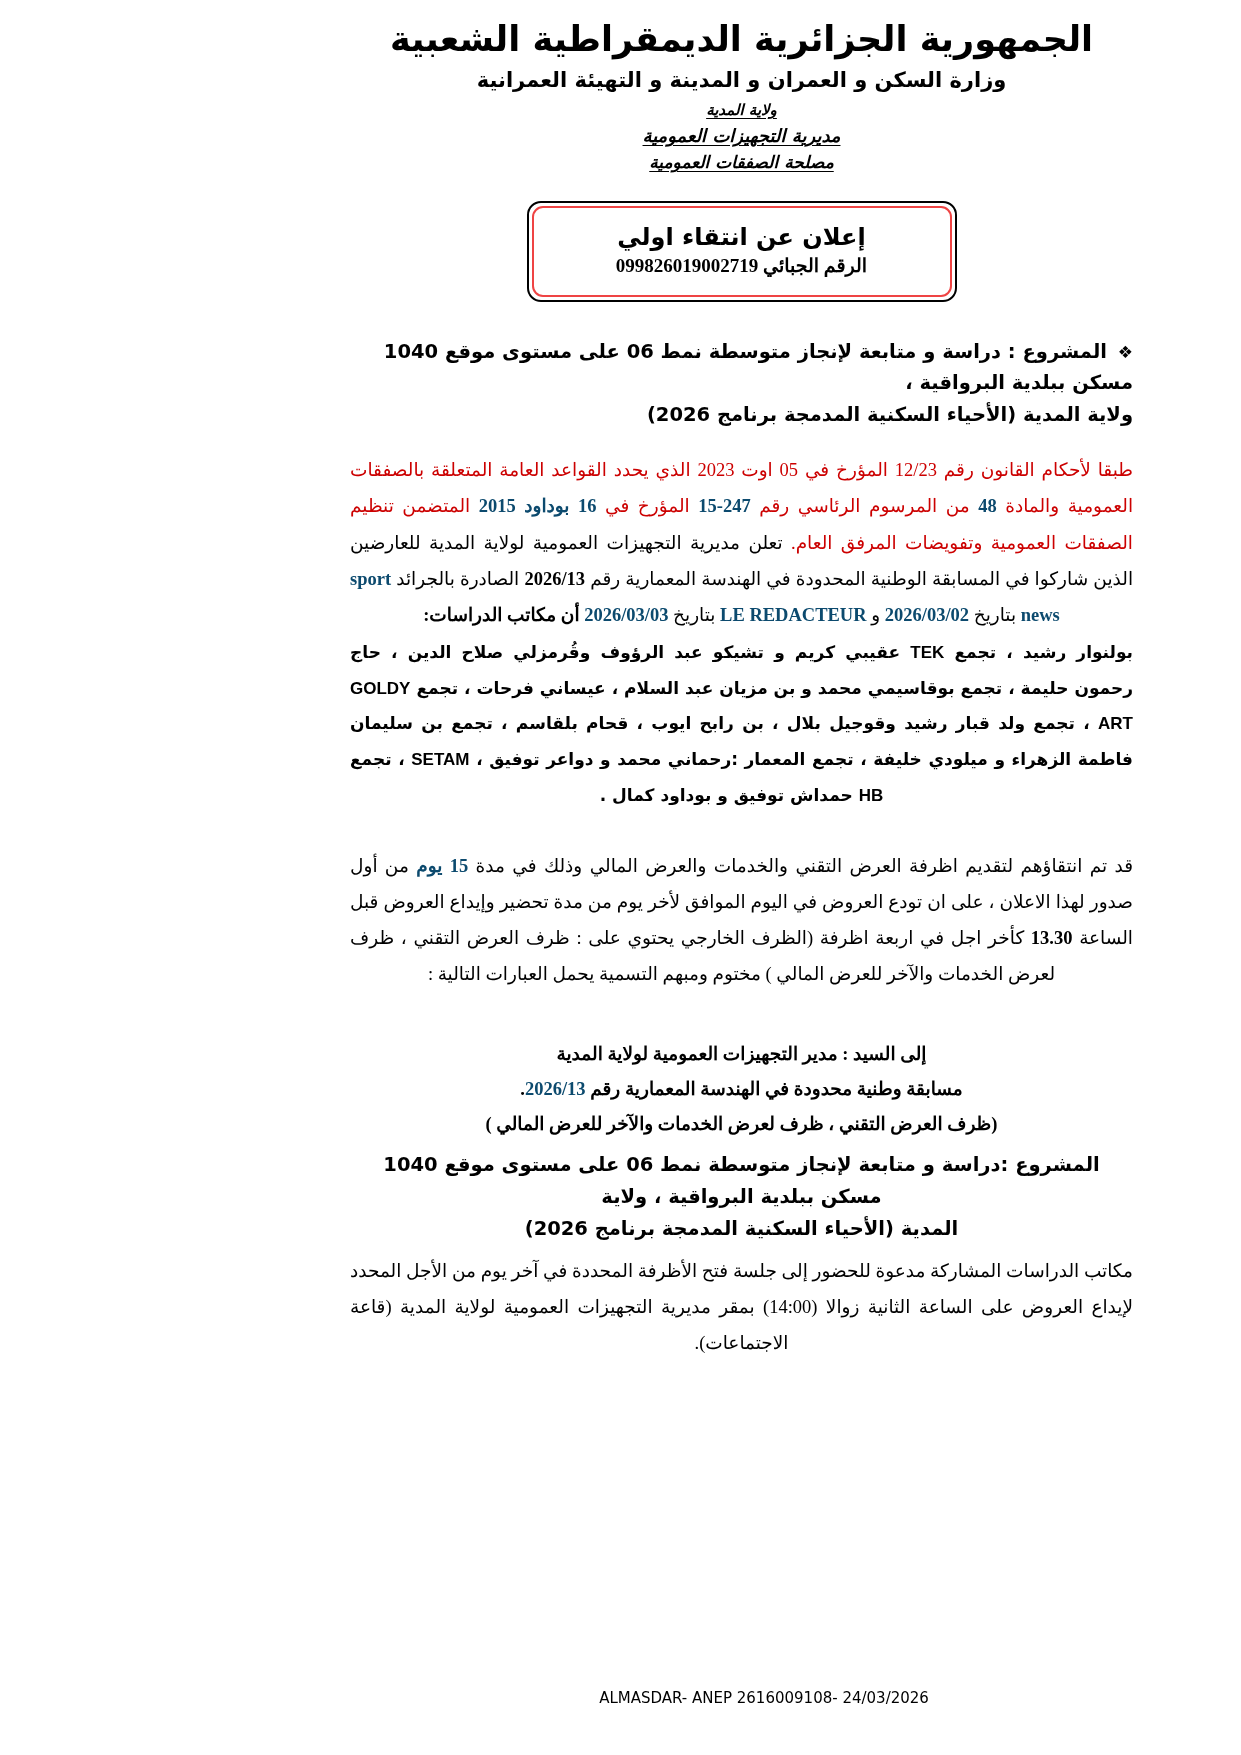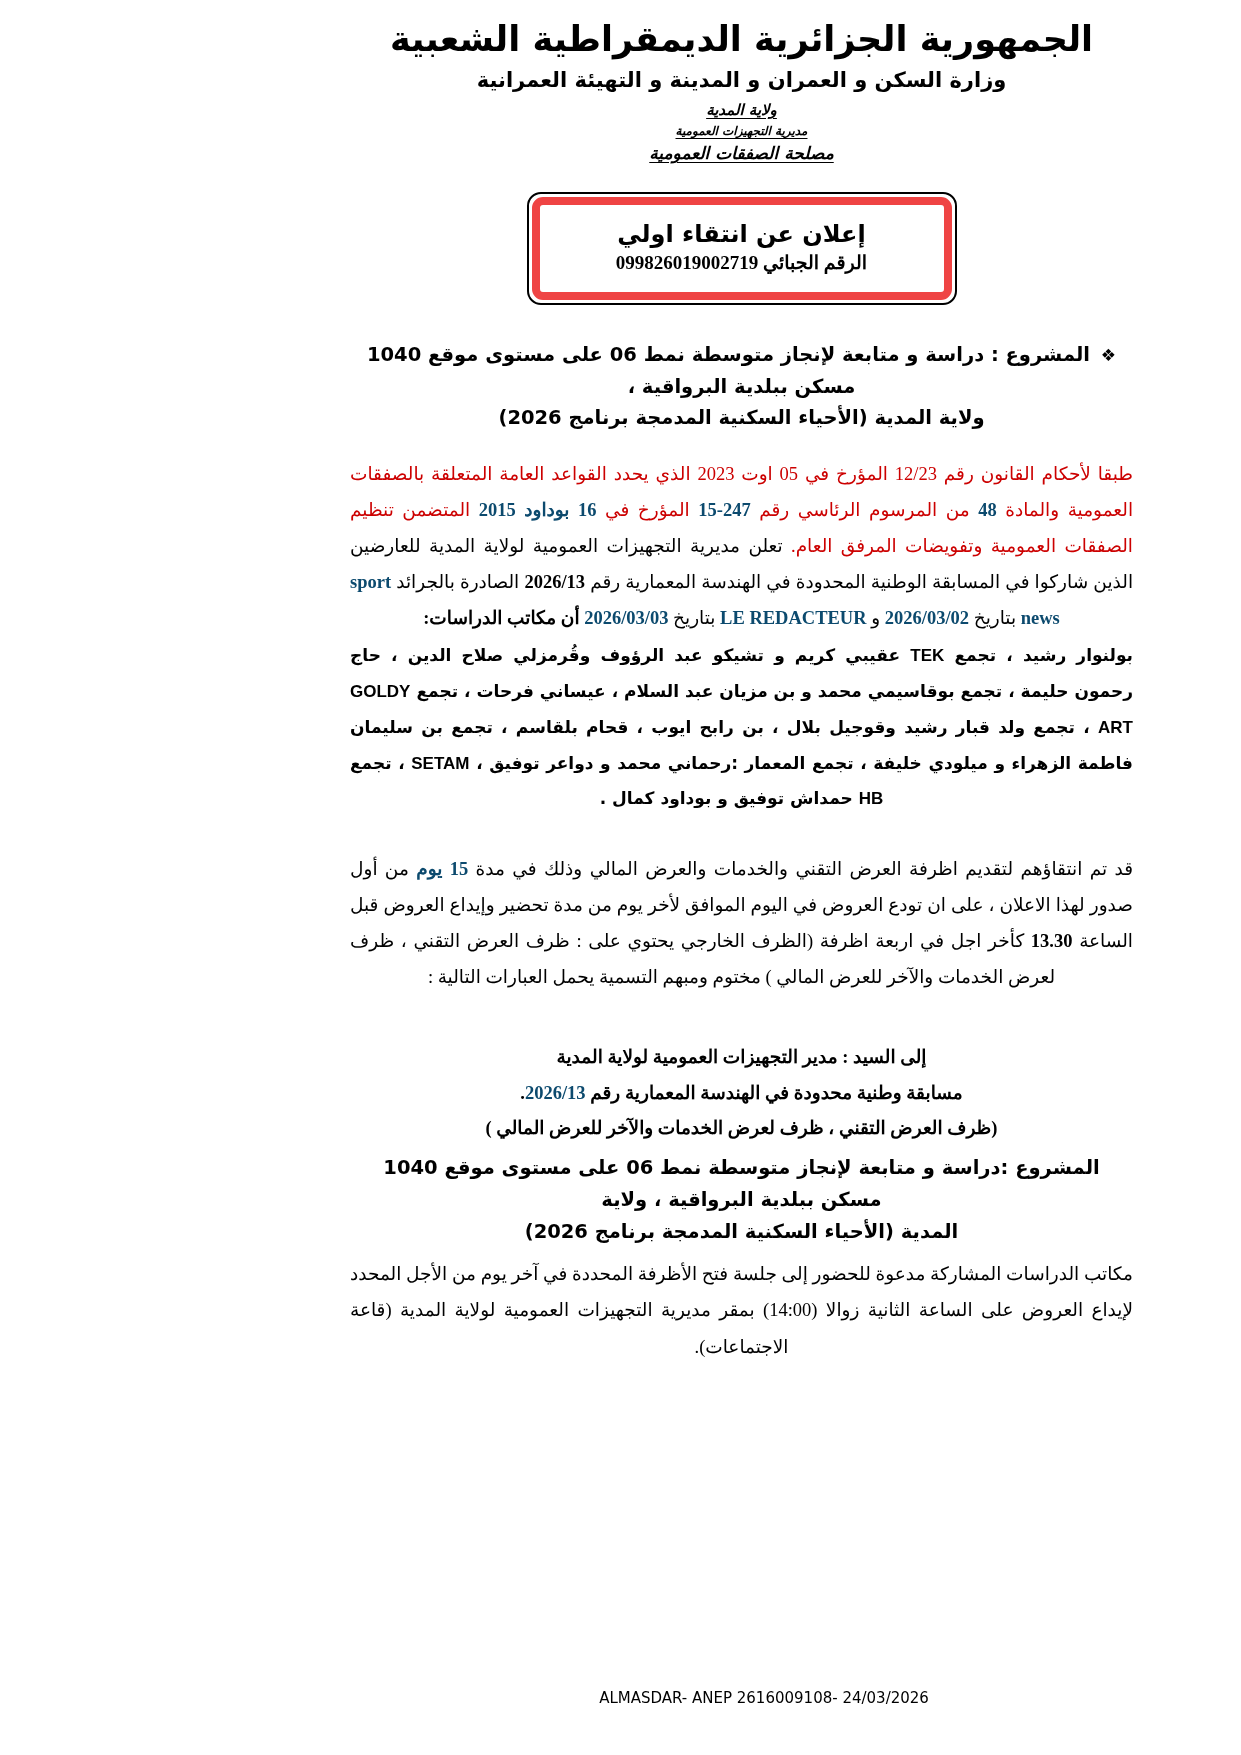--- a/index.html
+++ b/index.html
@@ -45,21 +45,21 @@
     font-size: 15px;
     line-height: 1.4;
     margin-top: 6px;
     text-decoration: underline;
     text-underline-offset: 3px;
   }
   .hdr-direction {
     font-family: "DejaVu Serif", serif;
     font-style: italic;
     font-weight: bold;
-    font-size: 12px;
+    font-size: 18px;
     line-height: 1.45;
     margin-top: 2px;
     text-decoration: underline;
     text-underline-offset: 3px;
   }
   .hdr-service {
     font-family: "DejaVu Serif", serif;
     font-style: italic;
     font-weight: bold;
     font-size: 17px;
@@ -75,21 +75,21 @@
     justify-content: center;
     margin-top: 26px;
   }
   .ann-box {
     border: 2px solid #000;
     border-radius: 14px;
     padding: 3px;
     width: 420px;
   }
   .ann-box-inner {
-    border: 8px solid #ef4444;
+    border: 2px solid #ef4444;
     border-radius: 11px;
     padding: 14px 16px 16px 16px;
     text-align: center;
   }
   .ann-title {
     font-family: "DejaVu Sans", sans-serif;
     font-weight: bold;
     font-size: 24px;
     line-height: 1.3;
   }
@@ -97,21 +97,21 @@
     font-family: "Liberation Serif", serif;
     font-weight: bold;
     font-size: 19px;
     line-height: 1.35;
     margin-top: 0;
   }
 
   
   .project-block {
     margin-top: 34px;
-    text-align: center;
+    text-align: right;
     font-family: "DejaVu Sans", sans-serif;
     font-weight: bold;
     font-size: 19.5px;
     line-height: 1.62;
   }
   .bullet-mark {
     font-size: 17px;
     margin-left: 4px;
   }
 

